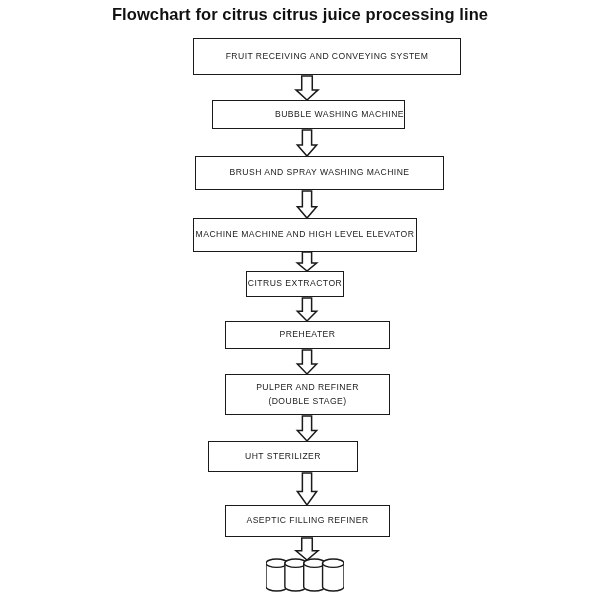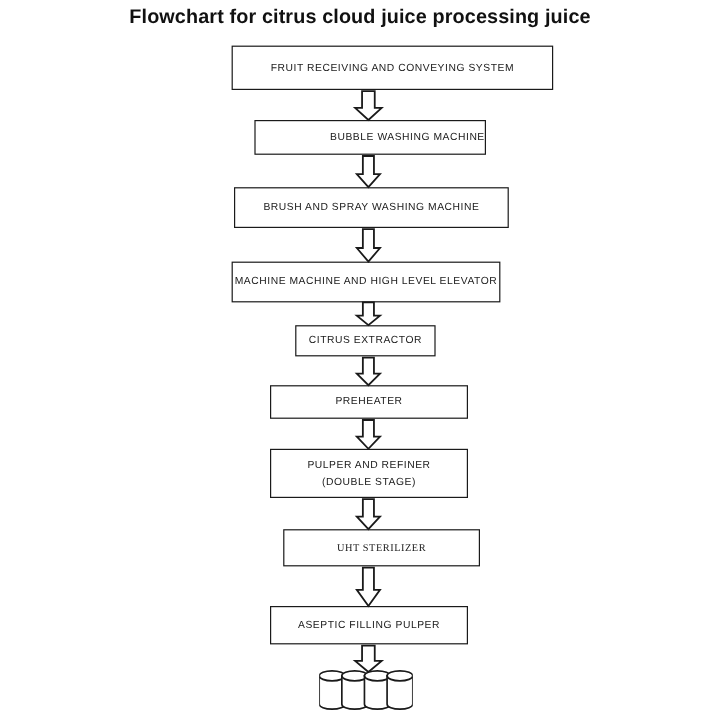--- a/index.html
+++ b/index.html
@@ -67,50 +67,50 @@
   .cans {
     position: absolute;
   }
   .cans svg { display: block; }
 </style>
 </head>
 <body>
 
 <div id="chart-root">
 
-  <div class="chart-title">Flowchart for citrus cloud juice processing juice</div>
+  <div class="chart-title">Flowchart for citrus citrus juice processing line</div>
 
   <div id="nodes-layer">
       <div class="node-box" style="left: 172px; top: 38px; width: 268px; height: 37px; margin-left: 21px;">
         <span class="node-line">FRUIT RECEIVING AND CONVEYING SYSTEM</span>
       </div>
       <div class="node-box" style="left: 212px; top: 100px; width: 193px; height: 29px; align-items: flex-end;">
         <span class="node-line">BUBBLE WASHING MACHINE</span>
       </div>
-      <div class="node-box" style="left: 195px; top: 156px; width: 229px; height: 34px;">
+      <div class="node-box" style="left: 195px; top: 156px; width: 249px; height: 34px;">
         <span class="node-line">BRUSH AND SPRAY WASHING MACHINE</span>
       </div>
       <div class="node-box" style="left: 193px; top: 218px; width: 224px; height: 34px;">
         <span class="node-line">MACHINE MACHINE AND HIGH LEVEL ELEVATOR</span>
       </div>
-      <div class="node-box" style="left: 246px; top: 271px; width: 117px; height: 26px;">
+      <div class="node-box" style="left: 246px; top: 271px; width: 98px; height: 26px;">
         <span class="node-line">CITRUS EXTRACTOR</span>
       </div>
       <div class="node-box" style="left: 225px; top: 321px; width: 165px; height: 28px;">
         <span class="node-line">PREHEATER</span>
       </div>
       <div class="node-box" style="left: 225px; top: 374px; width: 165px; height: 41px; text-align: center;">
         <span class="node-line">PULPER AND REFINER</span>
         <span class="node-line">(DOUBLE STAGE)</span>
       </div>
-      <div class="node-box" style="left: 236px; top: 441px; width: 164px; height: 31px; font-family: Liberation Serif, serif;">
+      <div class="node-box" style="left: 208px; top: 441px; width: 150px; height: 31px;">
         <span class="node-line">UHT STERILIZER</span>
       </div>
       <div class="node-box" style="left: 225px; top: 505px; width: 165px; height: 32px;">
-        <span class="node-line">ASEPTIC FILLING PULPER</span>
+        <span class="node-line">ASEPTIC FILLING REFINER</span>
       </div>
     </div>
   <div id="edges-layer">
       <div class="arrow" style="left: 291px; top: 76px; width: 32px; height: 24px;">
         <svg width="32" height="24" viewBox="0 0 32 24">
           <polygon points="10.72,0.00 21.28,0.00 21.28,13.92 27.04,13.92 16.00,24.00 4.96,13.92 10.72,13.92" fill="#ffffff" stroke="#1a1a1a" stroke-width="1.5" stroke-linejoin="miter"></polygon>
         </svg>
       </div>
       <div class="arrow" style="left: 293px; top: 130px; width: 28px; height: 26px;">
         <svg width="28" height="26" viewBox="0 0 28 26">

